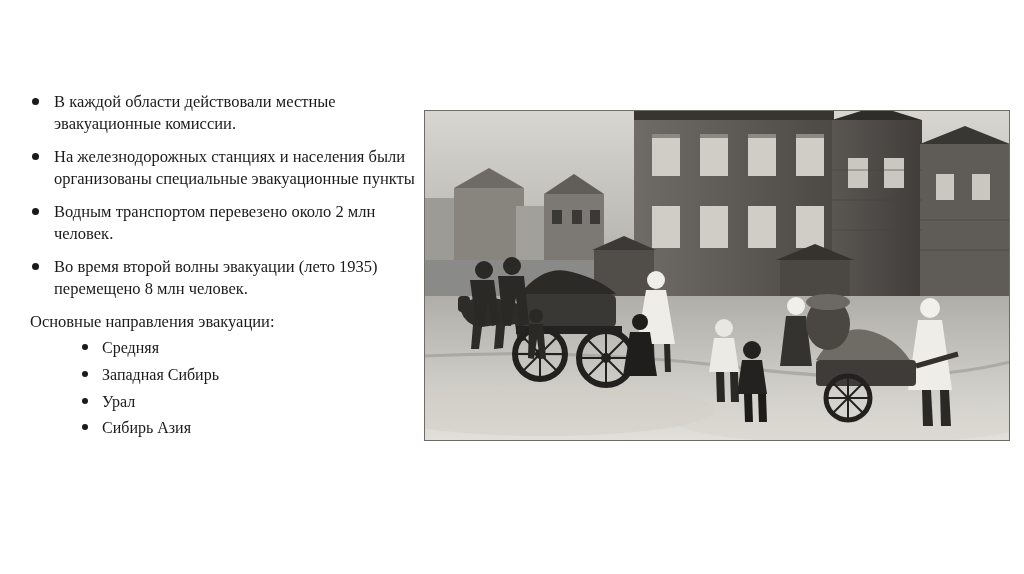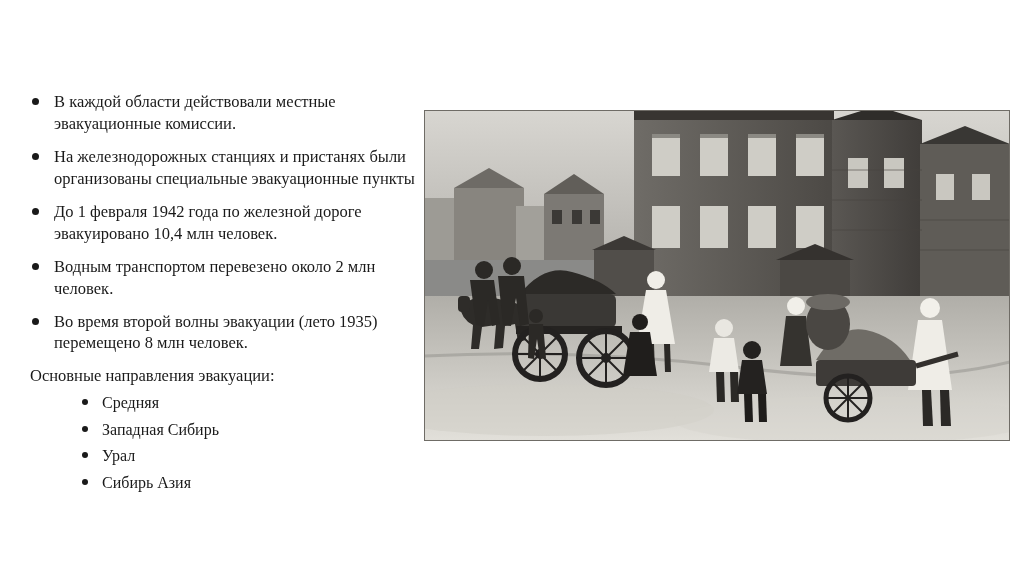--- a/index.html
+++ b/index.html
@@ -107,25 +107,21 @@
 
   <div class="content">
 
     <ul class="bullets">
       <li>
         <span class="dot"></span>
         <span>В каждой области действовали местные эвакуационные комиссии.</span>
       </li>
       <li>
         <span class="dot"></span>
-        <span>На железнодорожных станциях и пристанях были организованы специальные эвакуационные пункты</span>
-      </li>
-      <li>
-        <span class="dot"></span>
-        <span>До 1 февраля 1942 года по железной дороге эвакуировано 10,4 млн человек.</span>
+        <span>На железнодорожных станциях и населения были организованы специальные эвакуационные пункты</span>
       </li>
       <li>
         <span class="dot"></span>
         <span>Водным транспортом перевезено около 2 млн человек.</span>
       </li>
       <li>
         <span class="dot"></span>
         <span>Во время второй волны эвакуации (лето 1935) перемещено 8 млн человек.</span>
       </li>
     </ul>

